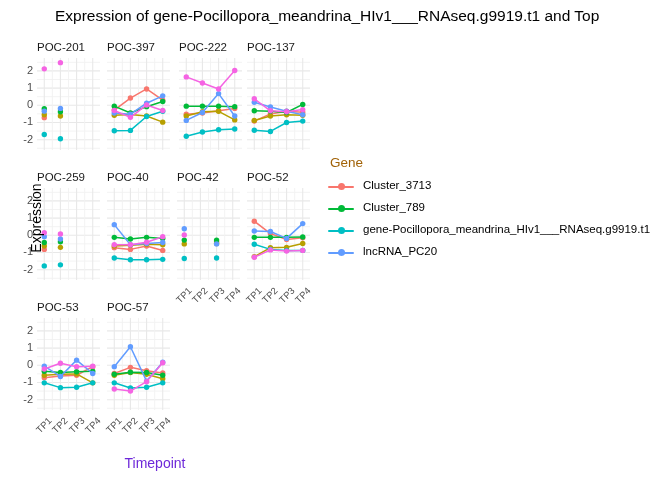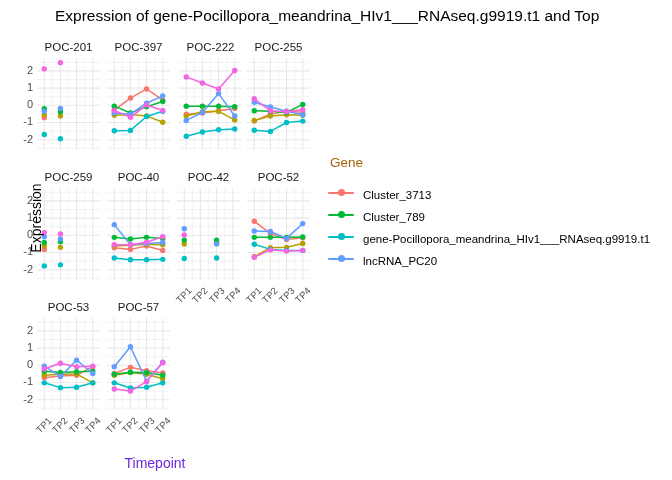--- a/index.html
+++ b/index.html
@@ -8,21 +8,21 @@
     font-family:"Liberation Sans","DejaVu Sans",sans-serif;
     color:#000;position:relative;
   }
   #page-title{
     position:absolute;left:55px;top:7px;width:640px;
     font-size:15.5px;color:#000;white-space:nowrap;letter-spacing:0px;
   }
   #plot-area{position:absolute;left:0;top:0;width:672px;height:480px;}
   .facet{position:absolute;}
   .strip-label{
-    position:absolute;width:100%;text-align:center;top:0;left:0;
+    position:absolute;width:100%;text-align:left;top:0;left:0;
     font-size:11.5px;color:#1a1a1a;white-space:nowrap;
   }
   .panel{position:absolute;left:0;top:17px;background:#ffffff;}
   .panel svg{display:block;}
   .ytick{
     position:absolute;right:4px;font-size:11px;color:#4d4d4d;
     text-align:right;line-height:1;white-space:nowrap;
   }
   .xtick{
     position:absolute;font-size:9.5px;color:#4d4d4d;white-space:nowrap;
@@ -33,21 +33,21 @@
     position:absolute;left:-24px;top:210px;width:120px;text-align:center;
     font-size:14px;color:#000;
     transform:rotate(-90deg);transform-origin:center center;
   }
   #x-axis-title{
     position:absolute;left:60px;top:455px;width:190px;text-align:center;
     font-size:14px;color:#6d28d9;
   }
   #legend{position:absolute;left:328px;top:155px;width:344px;}
   #legend-title{font-size:13.5px;color:#a16207;margin:0 0 9px 2px;}
-  .legend-row{display:flex;align-items:flex-end;height:22px;}
+  .legend-row{display:flex;align-items:flex-start;height:22px;}
   .legend-key{width:26px;height:16px;position:relative;flex:0 0 26px;}
   .legend-key .lk-line{
     position:absolute;left:0;top:7px;width:26px;height:2px;border-radius:1px;
   }
   .legend-key .lk-dot{
     position:absolute;left:10px;top:4px;width:7px;height:7px;border-radius:50%;
   }
   .legend-label{font-size:11.5px;color:#000;margin-left:9px;white-space:nowrap;}
 </style>
 </head>
@@ -202,21 +202,21 @@
           <circle cx="55.73" cy="57.95" r="2.7" fill="#619CFF"></circle>
           <polyline points="7.27,18.92 23.42,24.93 39.58,30.95 55.73,12.55" fill="none" stroke="#F564E3" stroke-width="1.5" stroke-linejoin="round" stroke-linecap="round"></polyline>
           <circle cx="7.27" cy="18.92" r="2.7" fill="#F564E3"></circle>
           <circle cx="23.42" cy="24.93" r="2.7" fill="#F564E3"></circle>
           <circle cx="39.58" cy="30.95" r="2.7" fill="#F564E3"></circle>
           <circle cx="55.73" cy="12.55" r="2.7" fill="#F564E3"></circle>
         </svg>
       </div>
     </div>
     <div class="facet" style="left: 247px; top: 41px; width: 63px; height: 109px;">
-      <div class="strip-label">POC-255</div>
+      <div class="strip-label">POC-137</div>
       <div class="panel" style="width: 63px; height: 92px;">
         <svg width="63" height="92">
           <g>
             <line x1="0" x2="63" y1="12.89719626168224" y2="12.89719626168224" stroke="#e8e8e8" stroke-width="1.1"></line>
             <line x1="0" x2="63" y1="30.09345794392523" y2="30.09345794392523" stroke="#e8e8e8" stroke-width="1.1"></line>
             <line x1="0" x2="63" y1="47.28971962616822" y2="47.28971962616822" stroke="#e8e8e8" stroke-width="1.1"></line>
             <line x1="0" x2="63" y1="64.48598130841121" y2="64.48598130841121" stroke="#e8e8e8" stroke-width="1.1"></line>
             <line x1="0" x2="63" y1="81.6822429906542" y2="81.6822429906542" stroke="#e8e8e8" stroke-width="1.1"></line>
             <line x1="0" x2="63" y1="4.299065420560751" y2="4.299065420560751" stroke="#f2f2f2" stroke-width="0.9"></line>
             <line x1="0" x2="63" y1="21.495327102803742" y2="21.495327102803742" stroke="#f2f2f2" stroke-width="0.9"></line>

